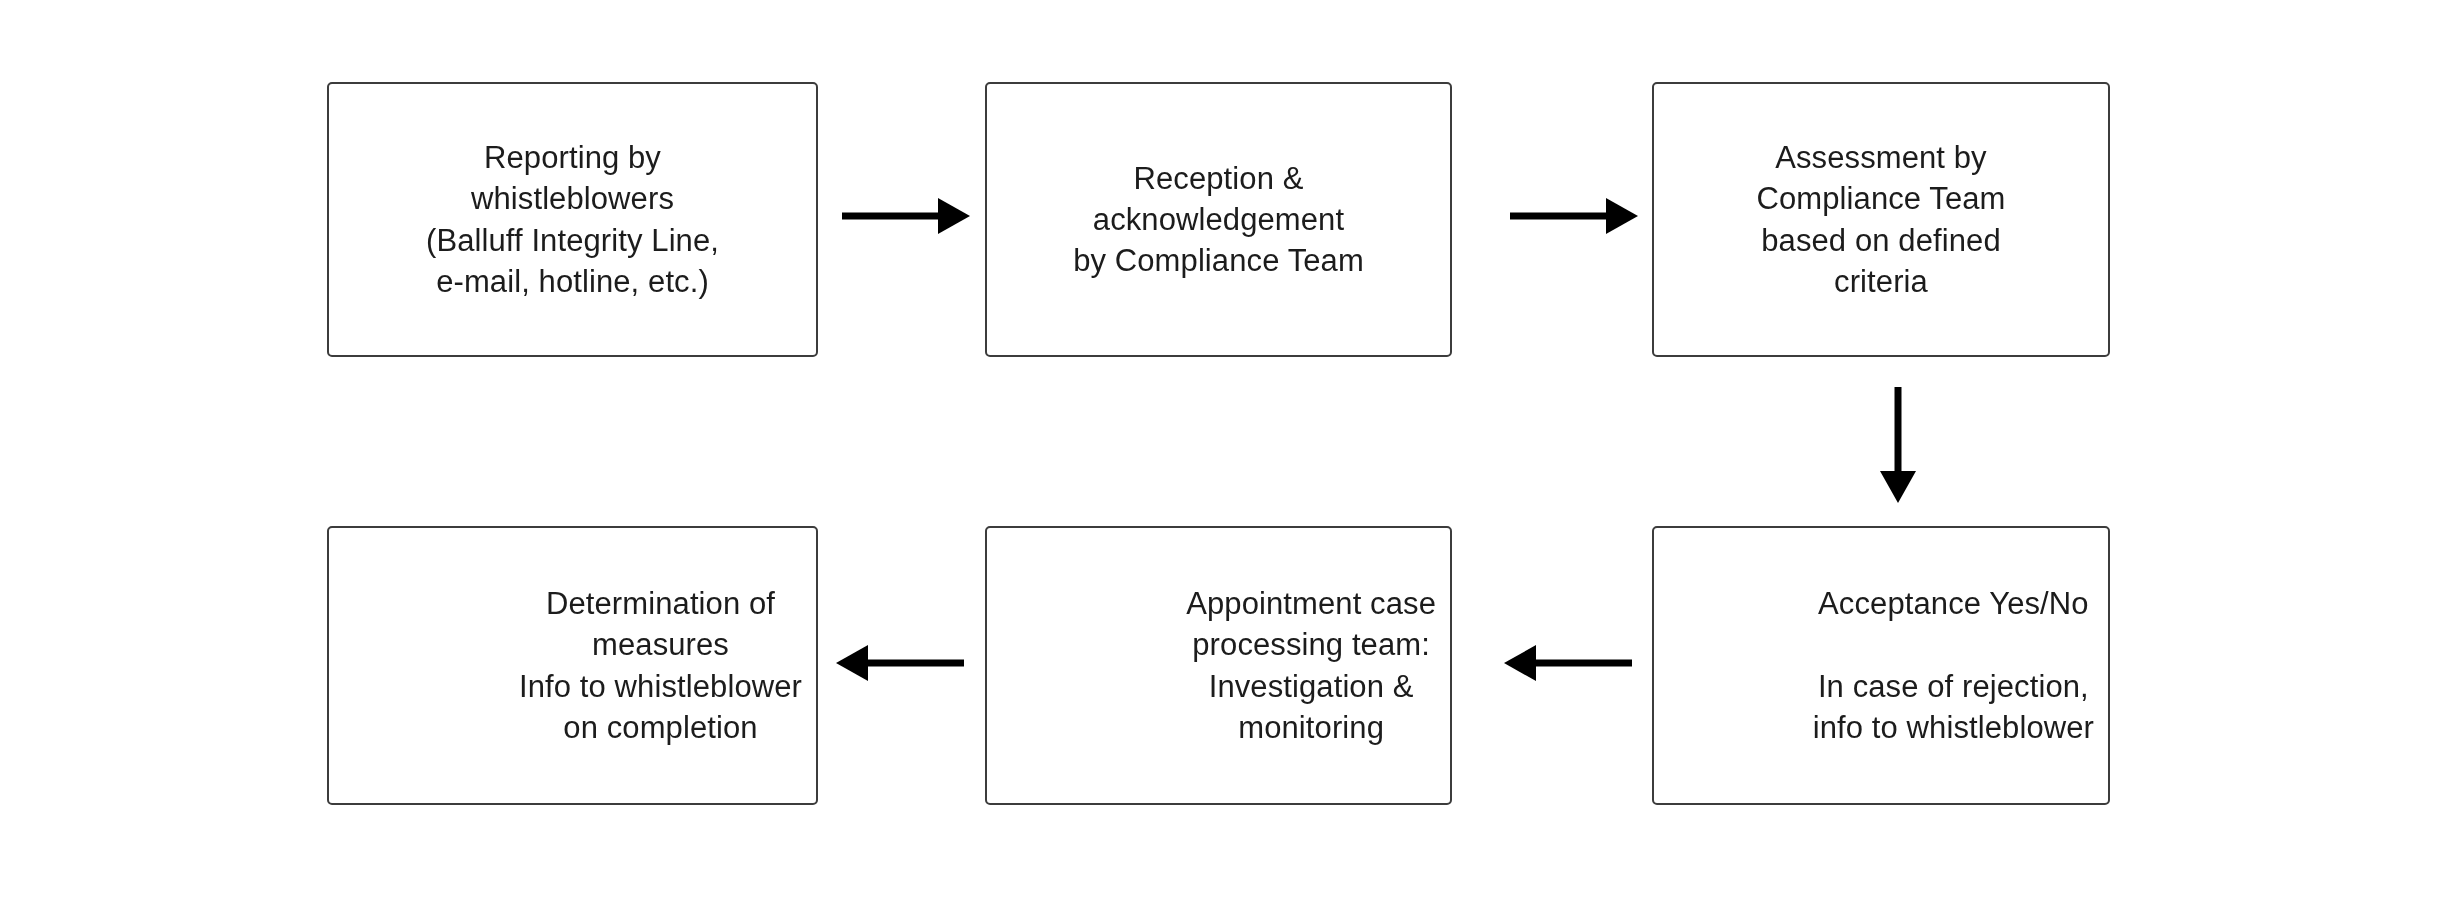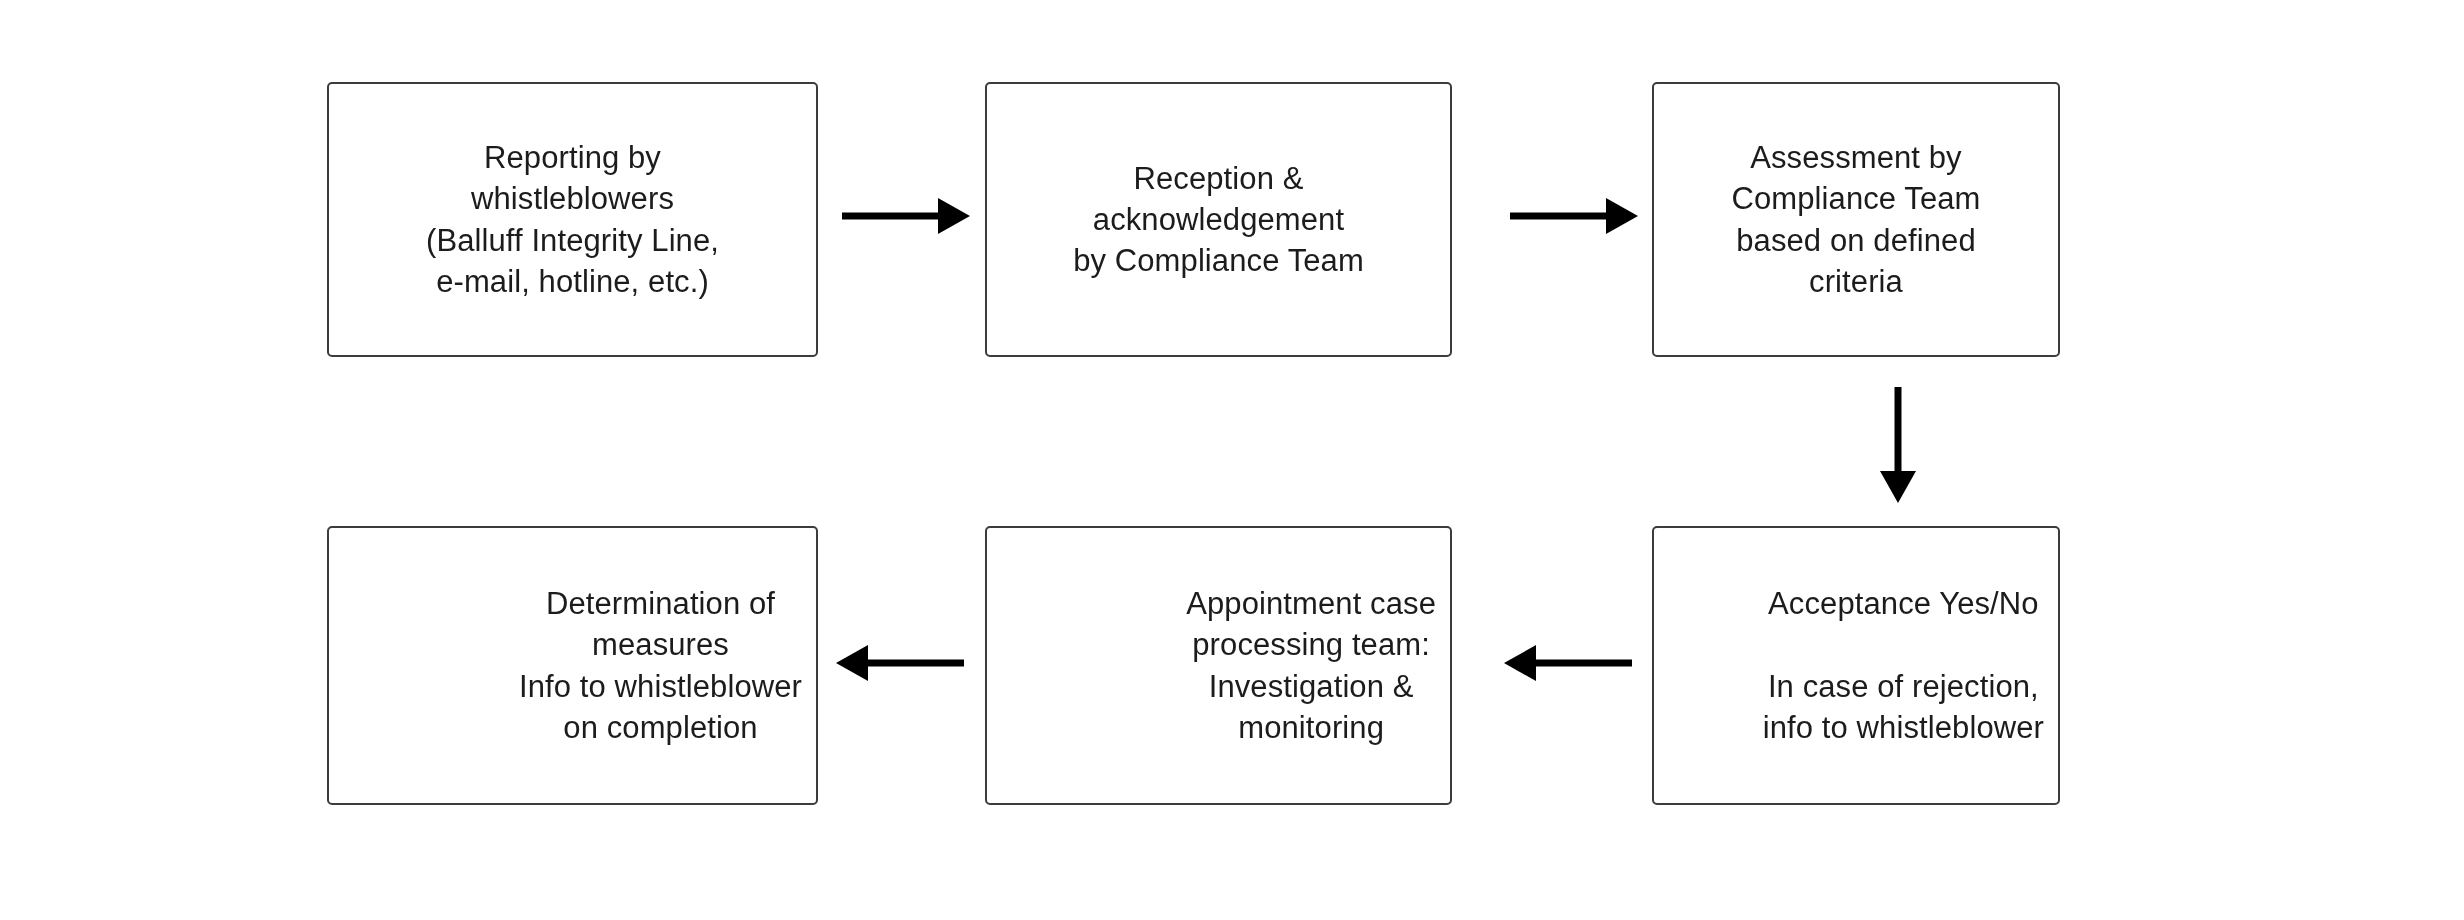--- a/index.html
+++ b/index.html
@@ -39,21 +39,21 @@
     white-space: pre-line;
     padding: 0 14px;
   }
 
   
   .row-top   { top: 82px;  height: 275px; }
   .row-bottom{ top: 526px; height: 279px; justify-content: flex-end; }
 
   .col-1 { left: 327px;  width: 491px; }
   .col-2 { left: 985px;  width: 467px; }
-  .col-3 { left: 1652px; width: 408px; }
+  .col-3 { left: 1652px; width: 458px; }
 
   
   .arrow {
     position: absolute;
     pointer-events: none;
   }
   .arrow svg { display: block; }
 
   .arrow-h1 { left: 838px;  top: 190px; }
   .arrow-h2 { left: 1506px; top: 190px; }

